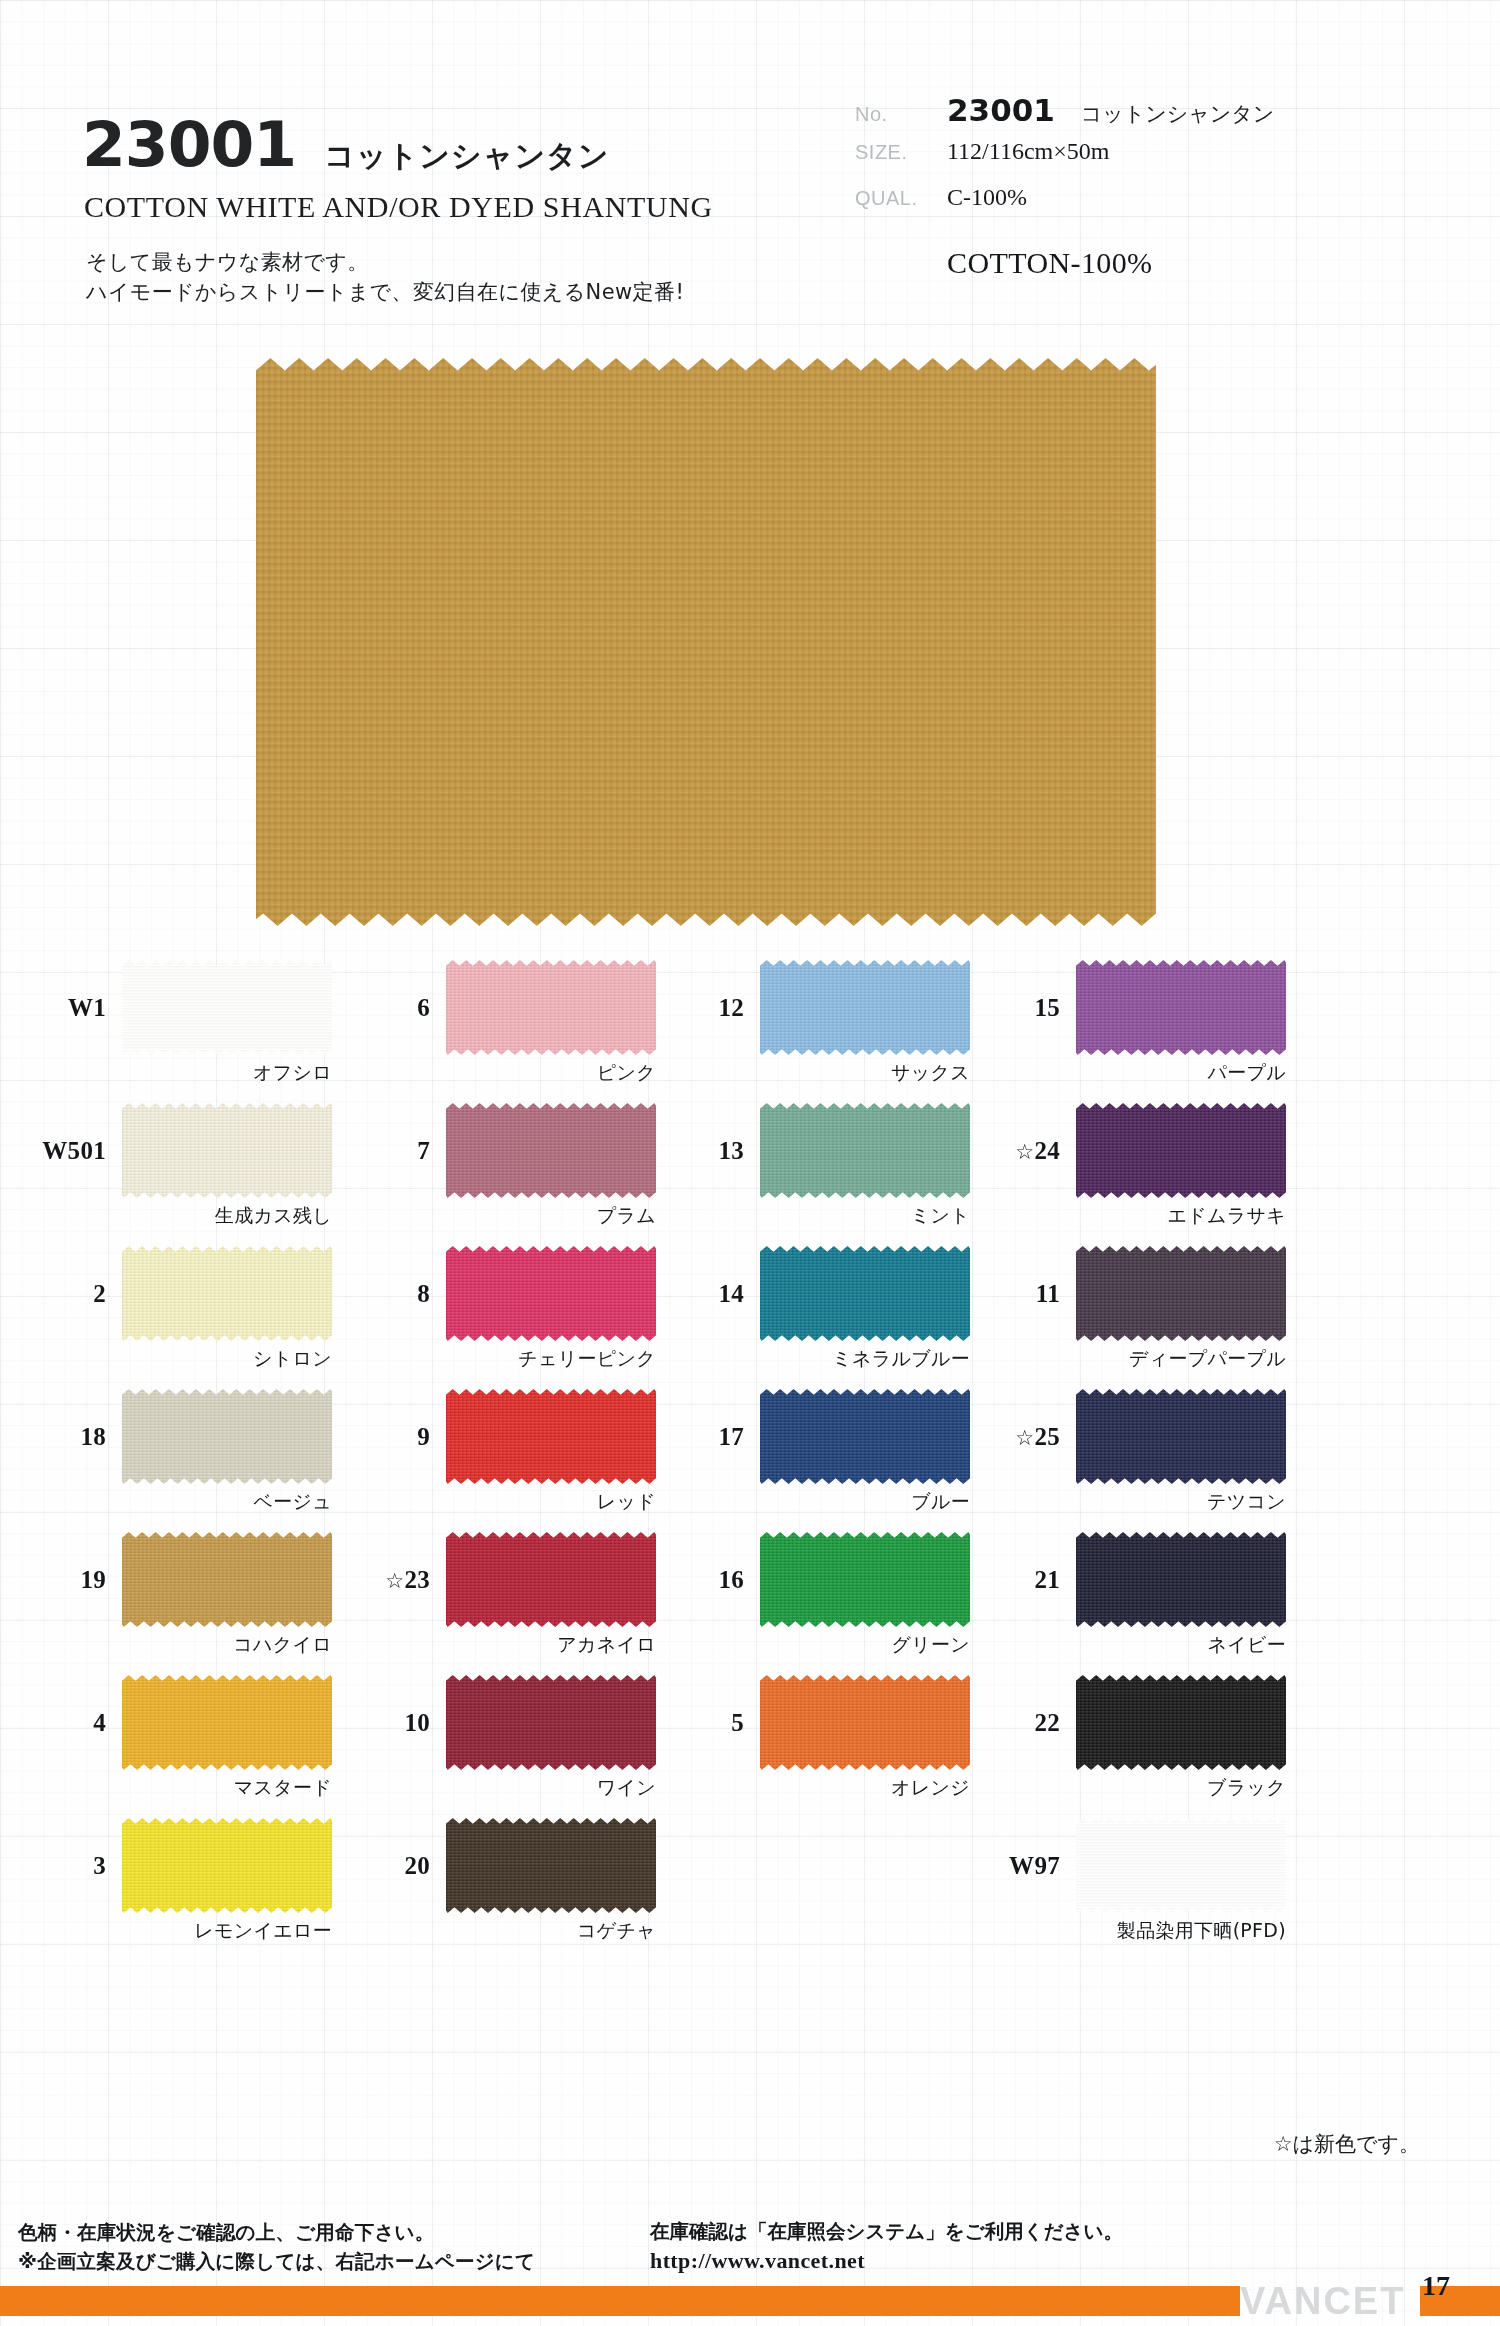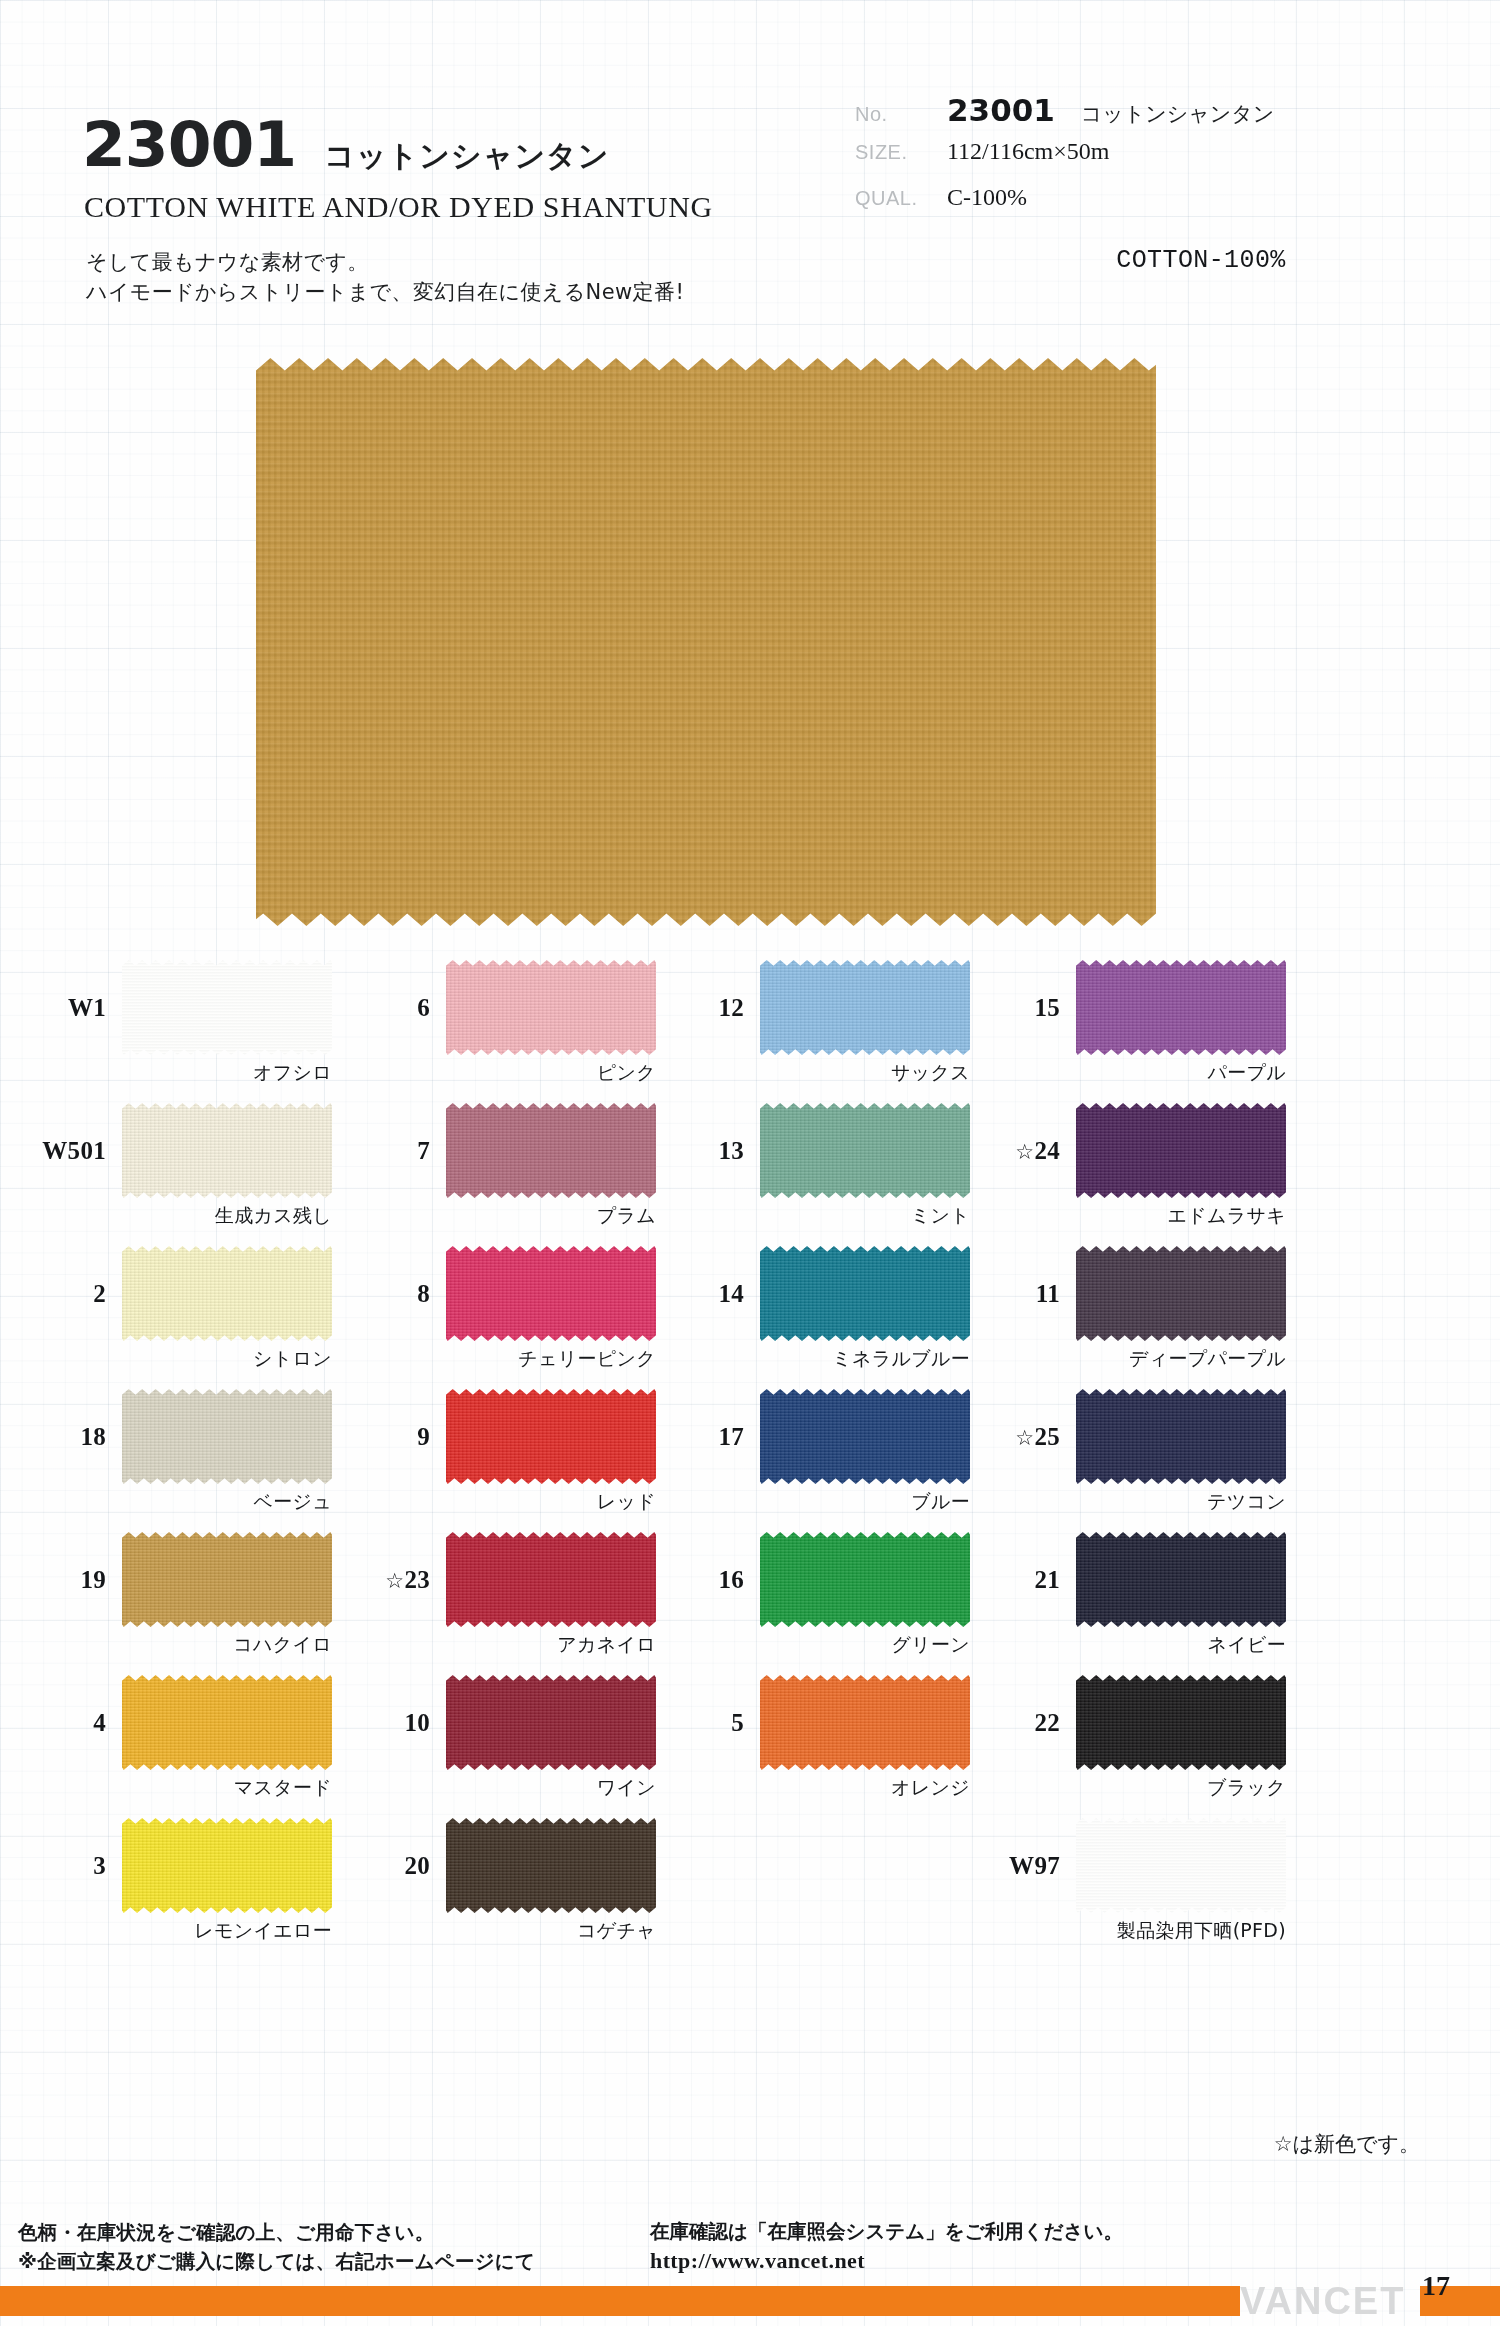--- a/index.html
+++ b/index.html
@@ -112,25 +112,24 @@
   }
   .spec-val-kana {
     font-family: "DejaVu Sans", sans-serif;
     font-size: 21px;
     margin-left: 26px;
     color: #1c1e20;
   }
   #spec-composition {
     margin-top: 16px;
     margin-left: 92px;
-    font-family: Liberation Mono, monospace;
-    font-size: 25px;
+    font-family: Liberation Serif, serif;
+    font-size: 30px;
     color: #15171a;
     letter-spacing: 0.4px;
-    text-align: center;
   }
 
   
   #hero {
     position: absolute;
     left: 256px;
     top: 358px;
     width: 900px;
     height: 568px;
   }

